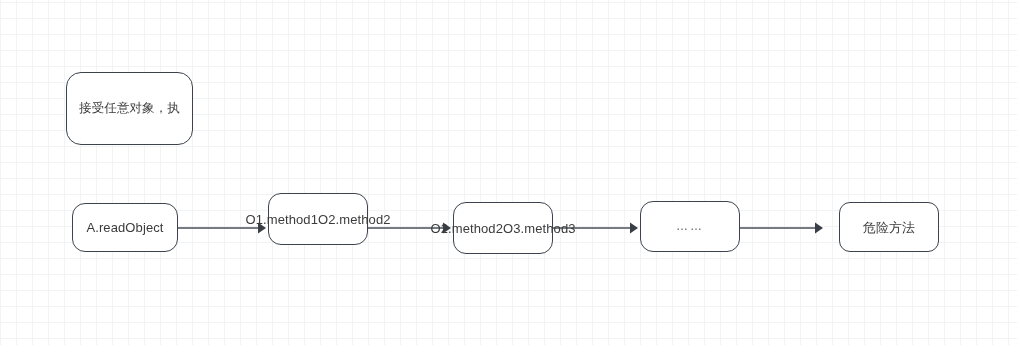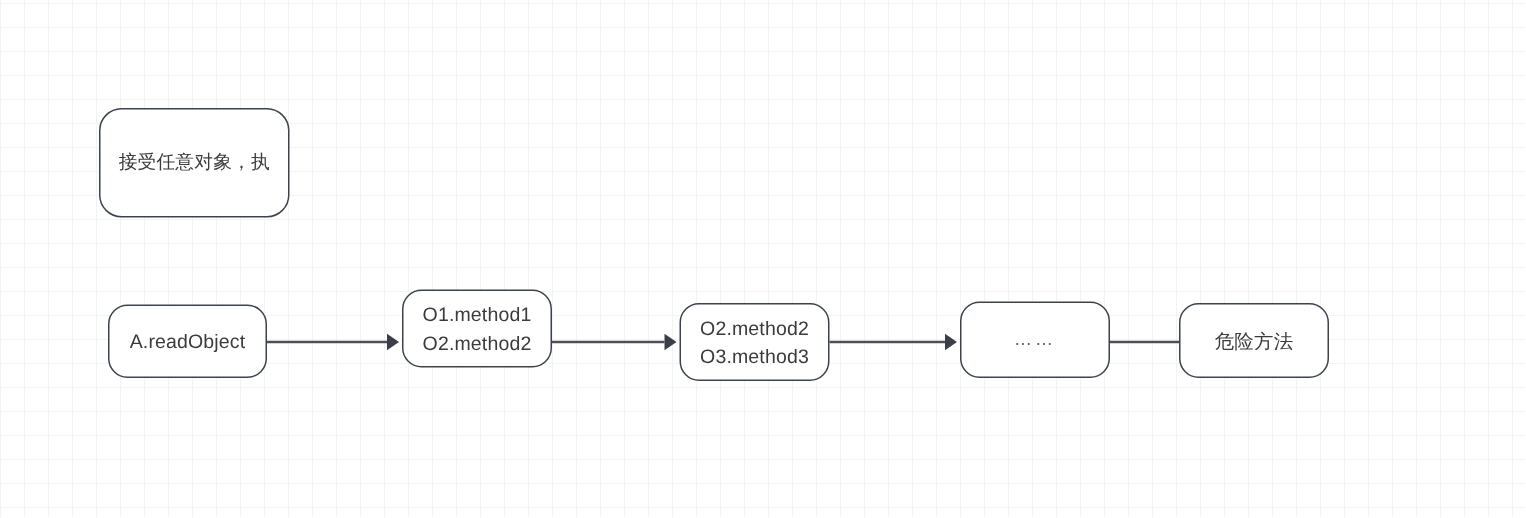--- a/index.html
+++ b/index.html
@@ -22,21 +22,20 @@
     background-position: 0px 2px, 0px 2px, 0px 2px, 0px 2px;
     font-family: "Liberation Sans", "DejaVu Sans", sans-serif;
   }
   .node {
     position: absolute;
     box-sizing: border-box;
     border: 1.6px solid #3d434d;
     border-radius: 13px;
     background: #ffffff;
     display: flex;
-    flex-direction: column;
     align-items: center;
     justify-content: center;
     color: #3b3b3b;
     font-size: 13px;
     line-height: 19px;
     text-align: center;
     white-space: pre-line;
     letter-spacing: 0.1px;
   }
   .node-line {
@@ -112,17 +111,17 @@
 
   <div class="node" style="left:453px; top:202px; width:100px; height:52px;">
     <span class="node-line">O2.method2</span>
     <span class="node-line">O3.method3</span>
   </div>
 
   <div class="node dots-node" style="left:640px; top:201px; width:100px; height:51px;">
     <span class="node-line">……</span>
   </div>
 
-  <div class="node" style="left:786px; top:202px; width:100px; height:50px;">
+  <div class="node" style="left:839px; top:202px; width:100px; height:50px;border-radius:11px;">
     <span class="node-line">危险方法</span>
   </div>
 
 </div>
 
 </body></html>

